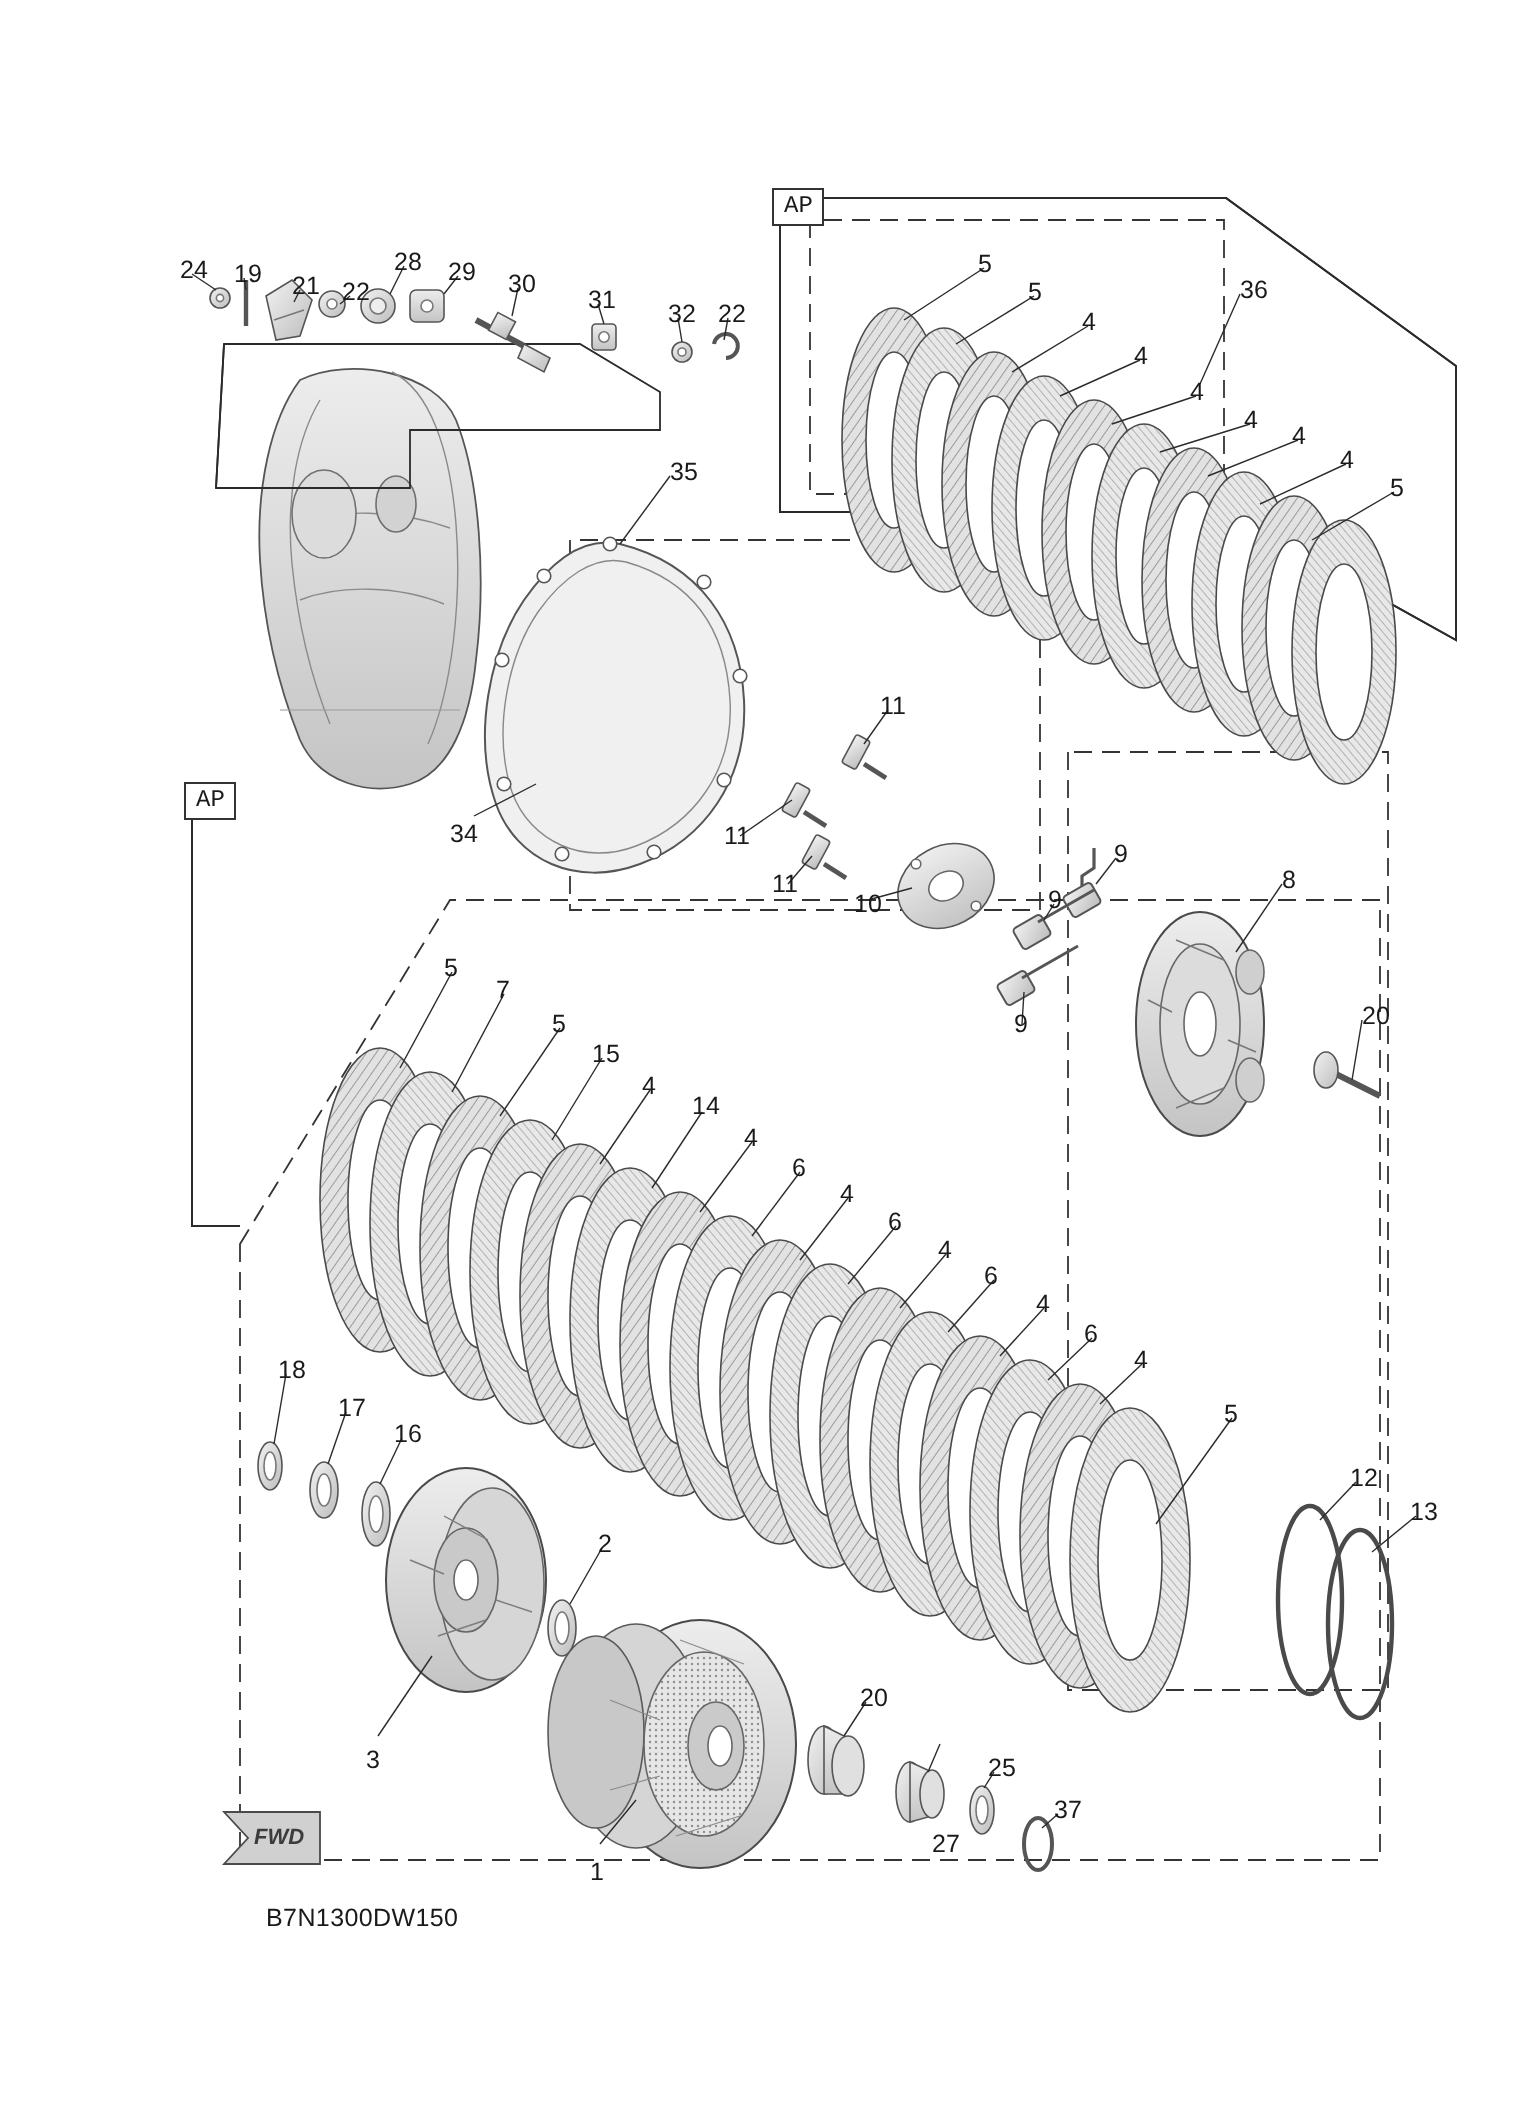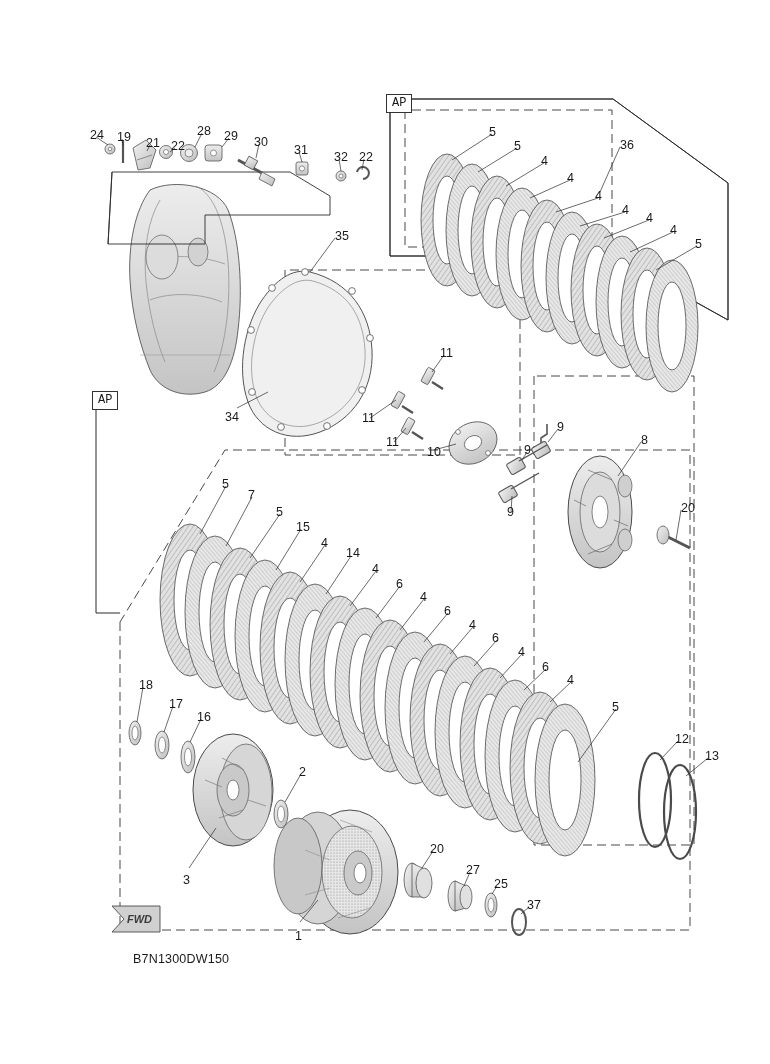--- a/index.html
+++ b/index.html
@@ -511,20 +511,20 @@
       <div class="callout" style="left: 542px; top: 661px;">6</div>
       <div class="callout" style="left: 567px; top: 674px;">4</div>
       <div class="callout" style="left: 612px; top: 701px;">5</div>
       <div class="callout" style="left: 139px; top: 679px;">18</div>
       <div class="callout" style="left: 169px; top: 698px;">17</div>
       <div class="callout" style="left: 197px; top: 711px;">16</div>
       <div class="callout" style="left: 299px; top: 766px;">2</div>
       <div class="callout" style="left: 183px; top: 874px;">3</div>
       <div class="callout" style="left: 295px; top: 930px;">1</div>
       <div class="callout" style="left: 430px; top: 843px;">20</div>
-      <div class="callout" style="left: 466px; top: 864px; text-align: center;">27</div>
+      <div class="callout" style="left: 466px; top: 916px; text-align: center;">27</div>
       <div class="callout" style="left: 494px; top: 878px;">25</div>
       <div class="callout" style="left: 527px; top: 899px;">37</div>
       <div class="callout" style="left: 675px; top: 733px;">12</div>
       <div class="callout" style="left: 705px; top: 750px;">13</div>
     </div>
 
 </div>
 
 </body></html>

